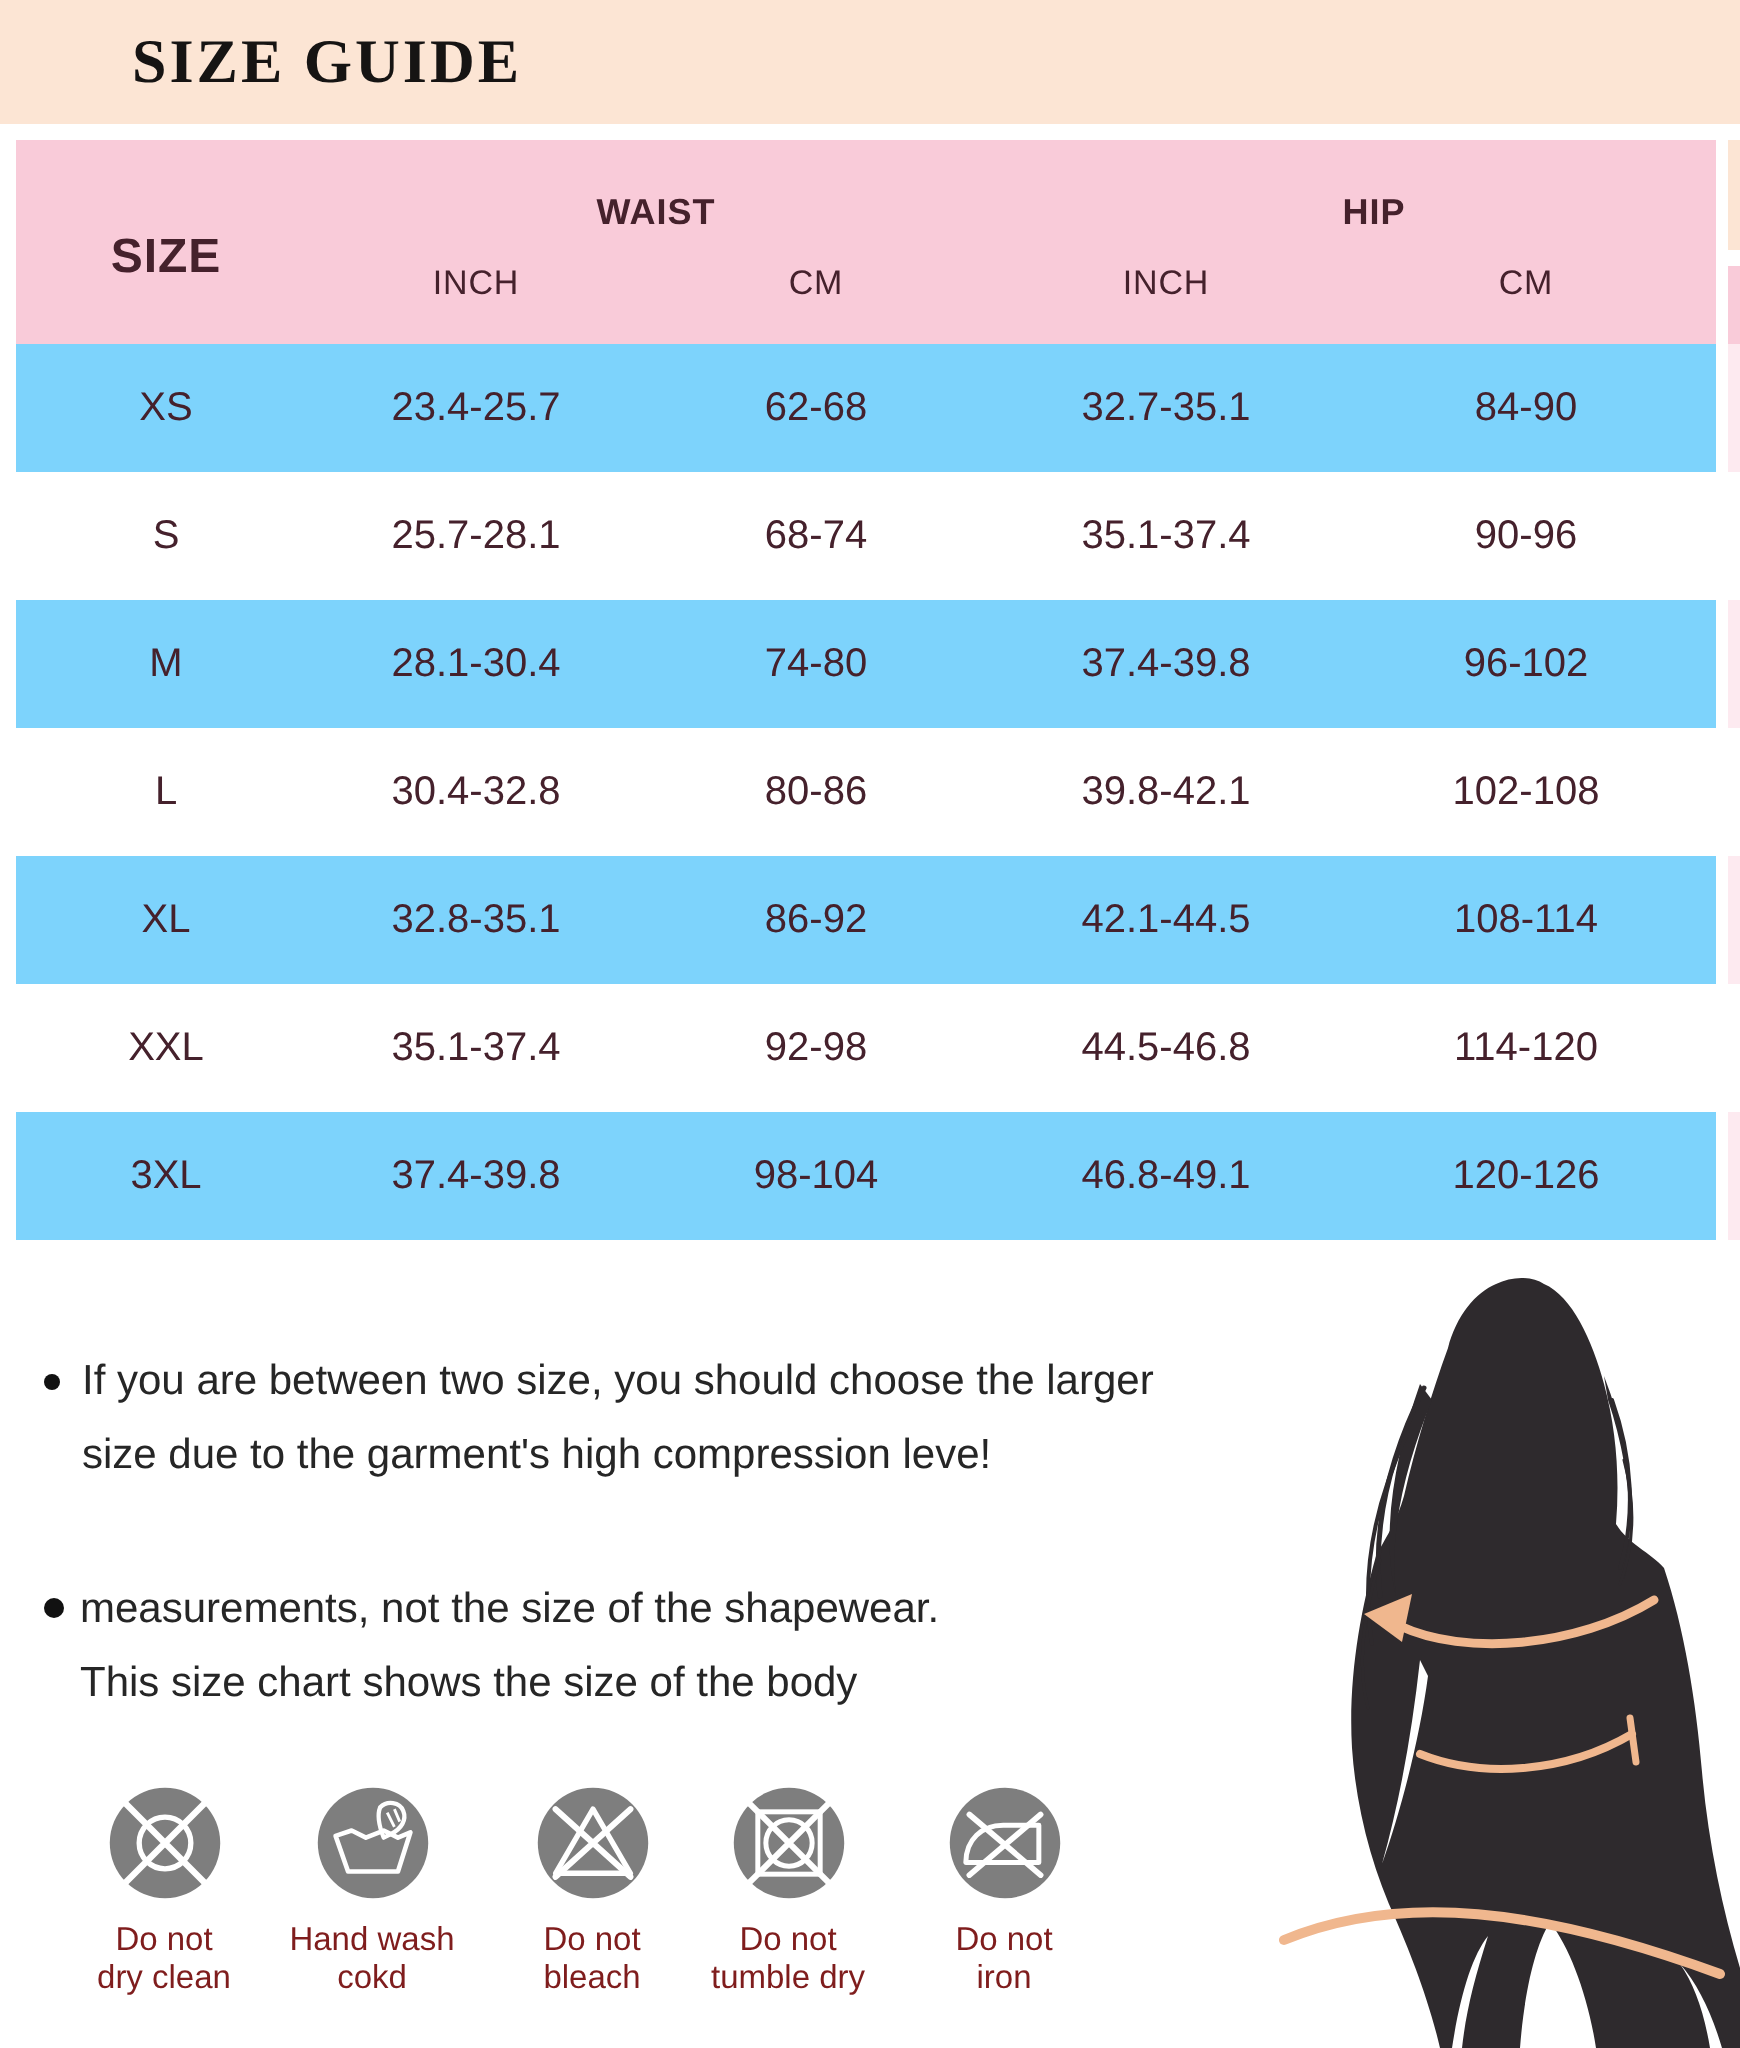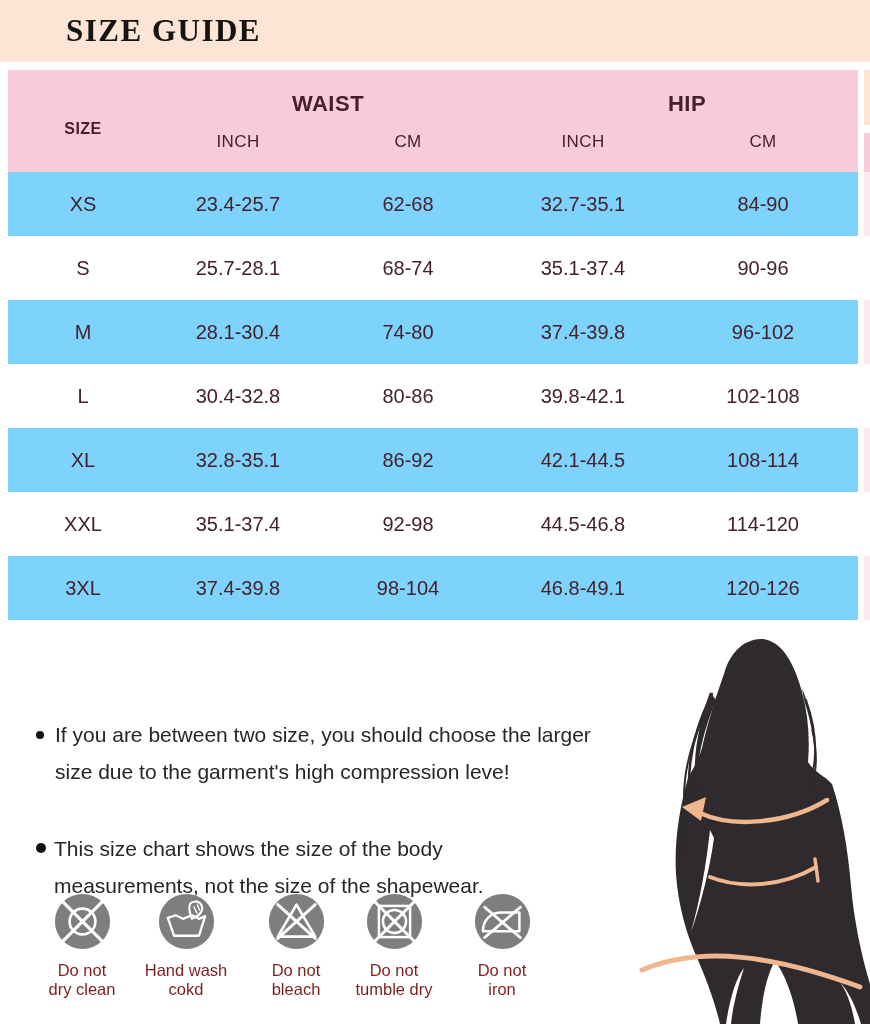--- a/index.html
+++ b/index.html
@@ -10,35 +10,35 @@
   .title-band{position:absolute;left:0;top:0;width:870px;height:62px;background:#fce5d4;
               display:flex;align-items:center;}
   .title-band h1{margin:0;font-family:"Liberation Serif",serif;font-size:31px;font-weight:700;
                  letter-spacing:1.5px;color:#161413;padding-left:66px;}
 
   
   .size-table{position:absolute;left:8px;top:70px;width:850px;}
   .thead{display:grid;grid-template-columns:150px 160px 180px 170px 190px;
          grid-template-rows:56px 46px;background:#f9cbd9;color:#45212c;}
   .h-size{grid-column:1;grid-row:1/3;display:flex;align-items:center;justify-content:center;
-          font-size:16px;font-weight:700;letter-spacing:.5px;padding-top:16px;}
+          font-size:24px;font-weight:700;letter-spacing:.5px;padding-top:16px;}
   .h-group{grid-row:1;display:flex;align-items:flex-end;justify-content:center;
-           font-size:22px;font-weight:700;letter-spacing:.5px;padding-bottom:9px;margin-top:32px;}
+           font-size:18px;font-weight:700;letter-spacing:.5px;padding-bottom:9px;margin-top:32px;}
   .h-waist{grid-column:2/4;}
   .h-hip{grid-column:4/6;transform:translateX(9px);}
   .h-unit{grid-row:2;display:flex;align-items:flex-start;justify-content:center;
           font-size:17px;letter-spacing:.4px;padding-top:6px;}
   .u1{grid-column:2;} .u2{grid-column:3;} .u3{grid-column:4;} .u4{grid-column:5;}
 
   .trow{display:grid;grid-template-columns:150px 160px 180px 170px 190px;height:64px;
         align-items:center;justify-items:center;font-size:20px;color:#45212c;background:#ffffff;}
   .trow.alt{background:#7dd3fc;}
 
   
-  .note{position:absolute;left:36px;display:flex;margin-top:44px;}
+  .note{position:absolute;left:22px;display:flex;}
   .note-1{top:672px;}
   .note-2{top:786px;}
   .dot{display:block;border-radius:50%;background:#111;flex:none;}
   .note-1 .dot{width:8px;height:8px;margin-top:15px;margin-right:11px;}
   .note-2 .dot{width:10px;height:10px;margin-top:13px;margin-right:8px;}
   .ntext{font-size:21px;color:#262626;line-height:37px;}
   .nline{display:block;}
 
   
   .care-item{position:absolute;top:893px;width:120px;text-align:center;}
@@ -130,22 +130,22 @@
   <div class="note note-1">
     <span class="dot"></span>
     <span class="ntext">
       <span class="nline">If you are between two size, you should choose the larger</span>
       <span class="nline">size due to the garment's high compression leve!</span>
     </span>
   </div>
   <div class="note note-2">
     <span class="dot"></span>
     <span class="ntext">
+      <span class="nline">measurements, not the size of the shapewear.</span>
       <span class="nline">This size chart shows the size of the body</span>
-      <span class="nline">measurements, not the size of the shapewear.</span>
     </span>
   </div>
 
   <div class="care-item ci-1">
     <svg viewBox="0 0 64 64">
       <circle cx="32" cy="32" r="31" fill="#7e7e7e"></circle>
       <circle cx="32" cy="32" r="14.5" fill="none" stroke="#fff" stroke-width="3"></circle>
       <path d="M10 10 L54 54 M54 10 L10 54" stroke="#fff" stroke-width="3.6" stroke-linecap="round" fill="none"></path>
     </svg>
     <div class="care-label">

